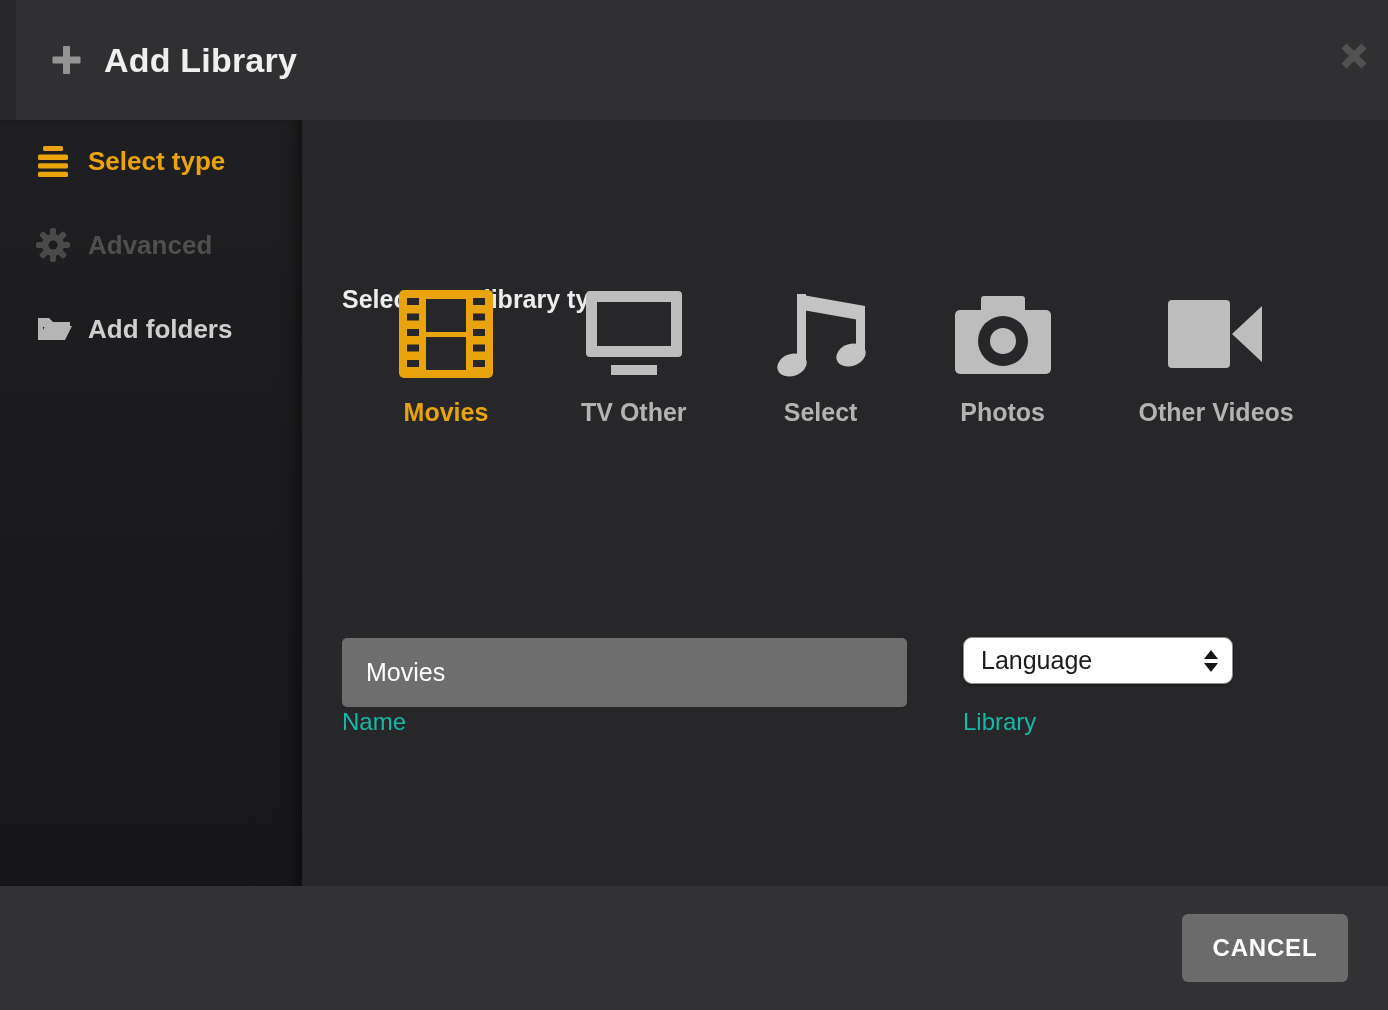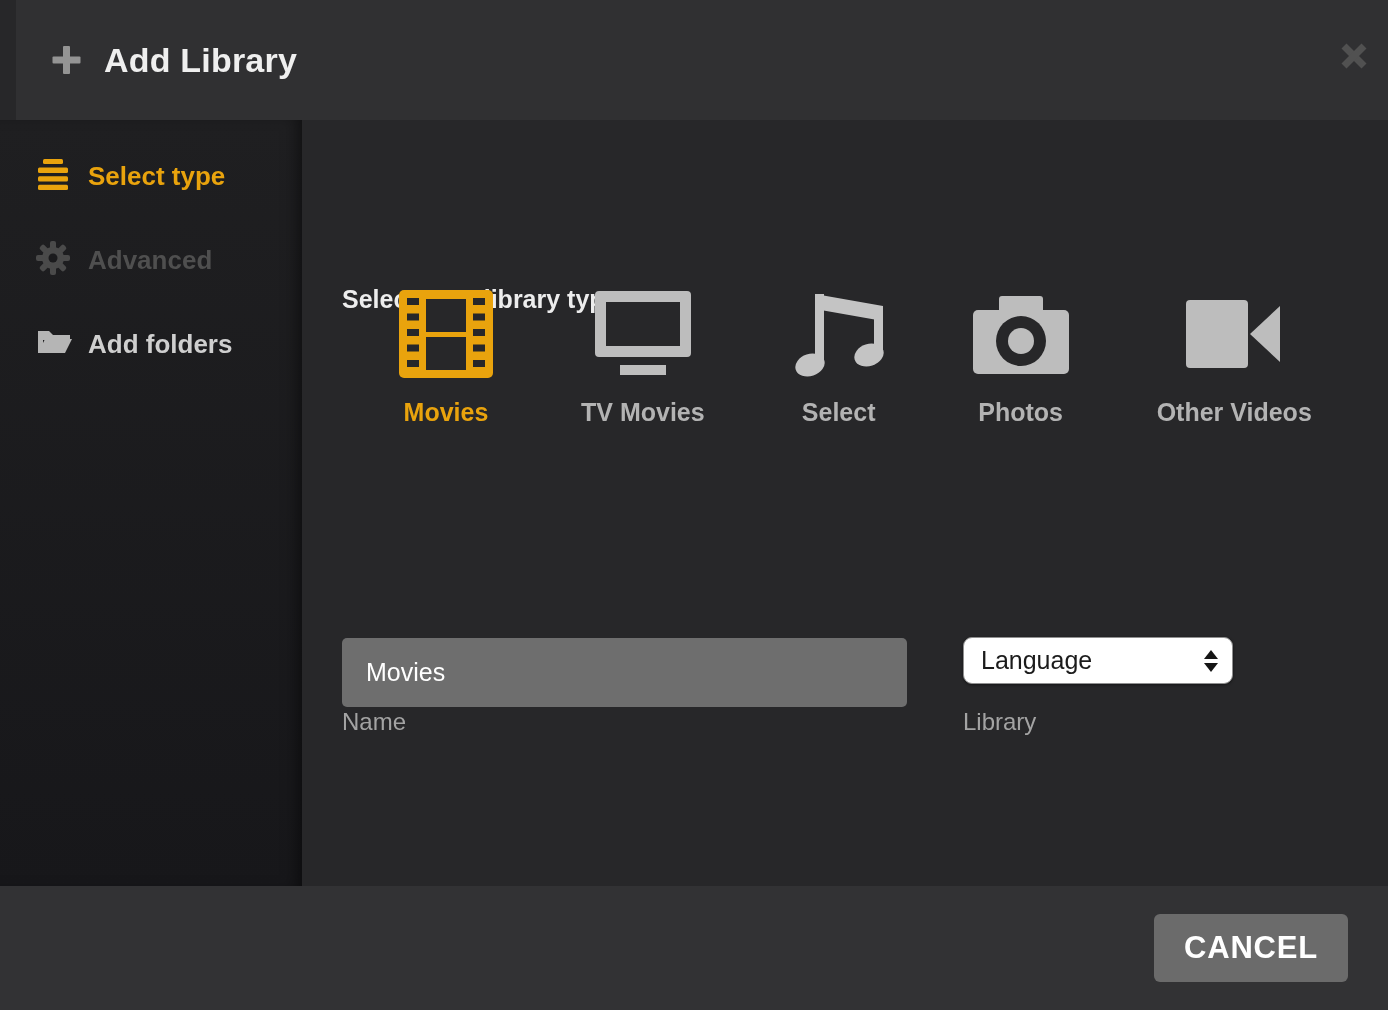--- a/index.html
+++ b/index.html
@@ -24,21 +24,21 @@
   }
 
   
   .side {
     position:absolute; left:0; top:120px; width:302px; height:766px;
     background:linear-gradient(to bottom, #1f1f21 0%, #17171a 100%);
     box-shadow:inset -12px 0 16px -8px rgba(0,0,0,.5);
     padding-top:10px;
   }
   .side-item {
-    display:flex; align-items:flex-end; height:62px; margin-bottom:22px;
+    display:flex; align-items:center; height:62px; margin-bottom:22px;
     padding-left:36px; cursor:pointer; white-space:nowrap;
   }
   .side-item .ic { width:36px; height:36px; margin-right:16px; display:flex; align-items:center; }
   .side-item span.lbl { font-size:26px; font-weight:600; }
   .side-item.active span.lbl { color:#e9a30d; }
   .side-item.normal span.lbl { color:#cfcfcf; }
   .side-item.disabled span.lbl { color:#4f4f4f; cursor:default; }
   .side-item.disabled { cursor:default; }
 
   
@@ -54,21 +54,21 @@
   .type-item {
     display:flex; flex-direction:column; align-items:center; cursor:pointer;
   }
   .type-item .t-ic { height:88px; display:flex; align-items:center; justify-content:center; }
   .type-item .t-lbl {
     margin-top:20px; font-size:25px; font-weight:600; color:#b3b3b3; white-space:nowrap;
   }
   .type-item.selected .t-lbl { color:#e9a30d; }
 
   .field-lbl {
-    position:absolute; font-size:24px; color:#a3a3a3; white-space:nowrap;
+    position:absolute; font-size:24px; color:#14b8a6; white-space:nowrap;
   }
   .name-lbl { left:40px; top:588px; }
   .lang-lbl { left:661px; top:588px; }
 
   .name-input {
     position:absolute; left:40px; top:518px; width:565px; height:69px;
     background:#6e6e6e; border:none; border-radius:5px;
     color:#ffffff; font-size:25px; font-family:"Liberation Sans", sans-serif;
     padding:0 24px; outline:none;
   }
@@ -87,21 +87,21 @@
   .spin .down { border-top:9px solid #151515; }
 
   
   .ftr {
     position:absolute; left:0; top:886px; width:1388px; height:124px;
     background:#323234; display:flex; align-items:center; justify-content:flex-end;
     gap:13px; padding-right:40px;
   }
   .btn {
     height:68px; border:none; border-radius:6px; cursor:pointer;
-    color:#ffffff; font-size:31px; font-weight:700; letter-spacing:.8px;
+    color:#ffffff; font-size:24px; font-weight:700; letter-spacing:.8px;
     font-family:"Liberation Sans", sans-serif; padding:0 30px;
   }
   .btn-cancel { background:#6b6b6b; min-width:166px; }
   .btn-next   { background:#dd8c1e; min-width:131px; }
 
   
   .main .name-input, .main .lang-select { }
 </style>
 </head>
 <body>
@@ -196,21 +196,21 @@
     </div>
 
     <div class="type-item">
       <span class="t-ic">
         <svg viewBox="0 0 96 86" width="96" height="86">
           <rect x="0" y="0" width="96" height="66" rx="4" fill="#bdbdbd"></rect>
           <rect x="11" y="11" width="74" height="44" fill="#272729"></rect>
           <rect x="25" y="74" width="46" height="10" fill="#bdbdbd"></rect>
         </svg>
       </span>
-      <span class="t-lbl">TV Movies</span>
+      <span class="t-lbl">TV Other</span>
     </div>
 
     <div class="type-item">
       <span class="t-ic">
         <svg viewBox="0 0 92 88" width="92" height="88">
           <g fill="#c4c4c4">
             <polygon points="22,4 90,16 90,31 22,19"></polygon>
             <rect x="22" y="4" width="9" height="70"></rect>
             <rect x="81" y="16" width="9" height="48"></rect>
             <ellipse cx="17" cy="75" rx="15" ry="11" transform="rotate(-18 17 75)"></ellipse>

